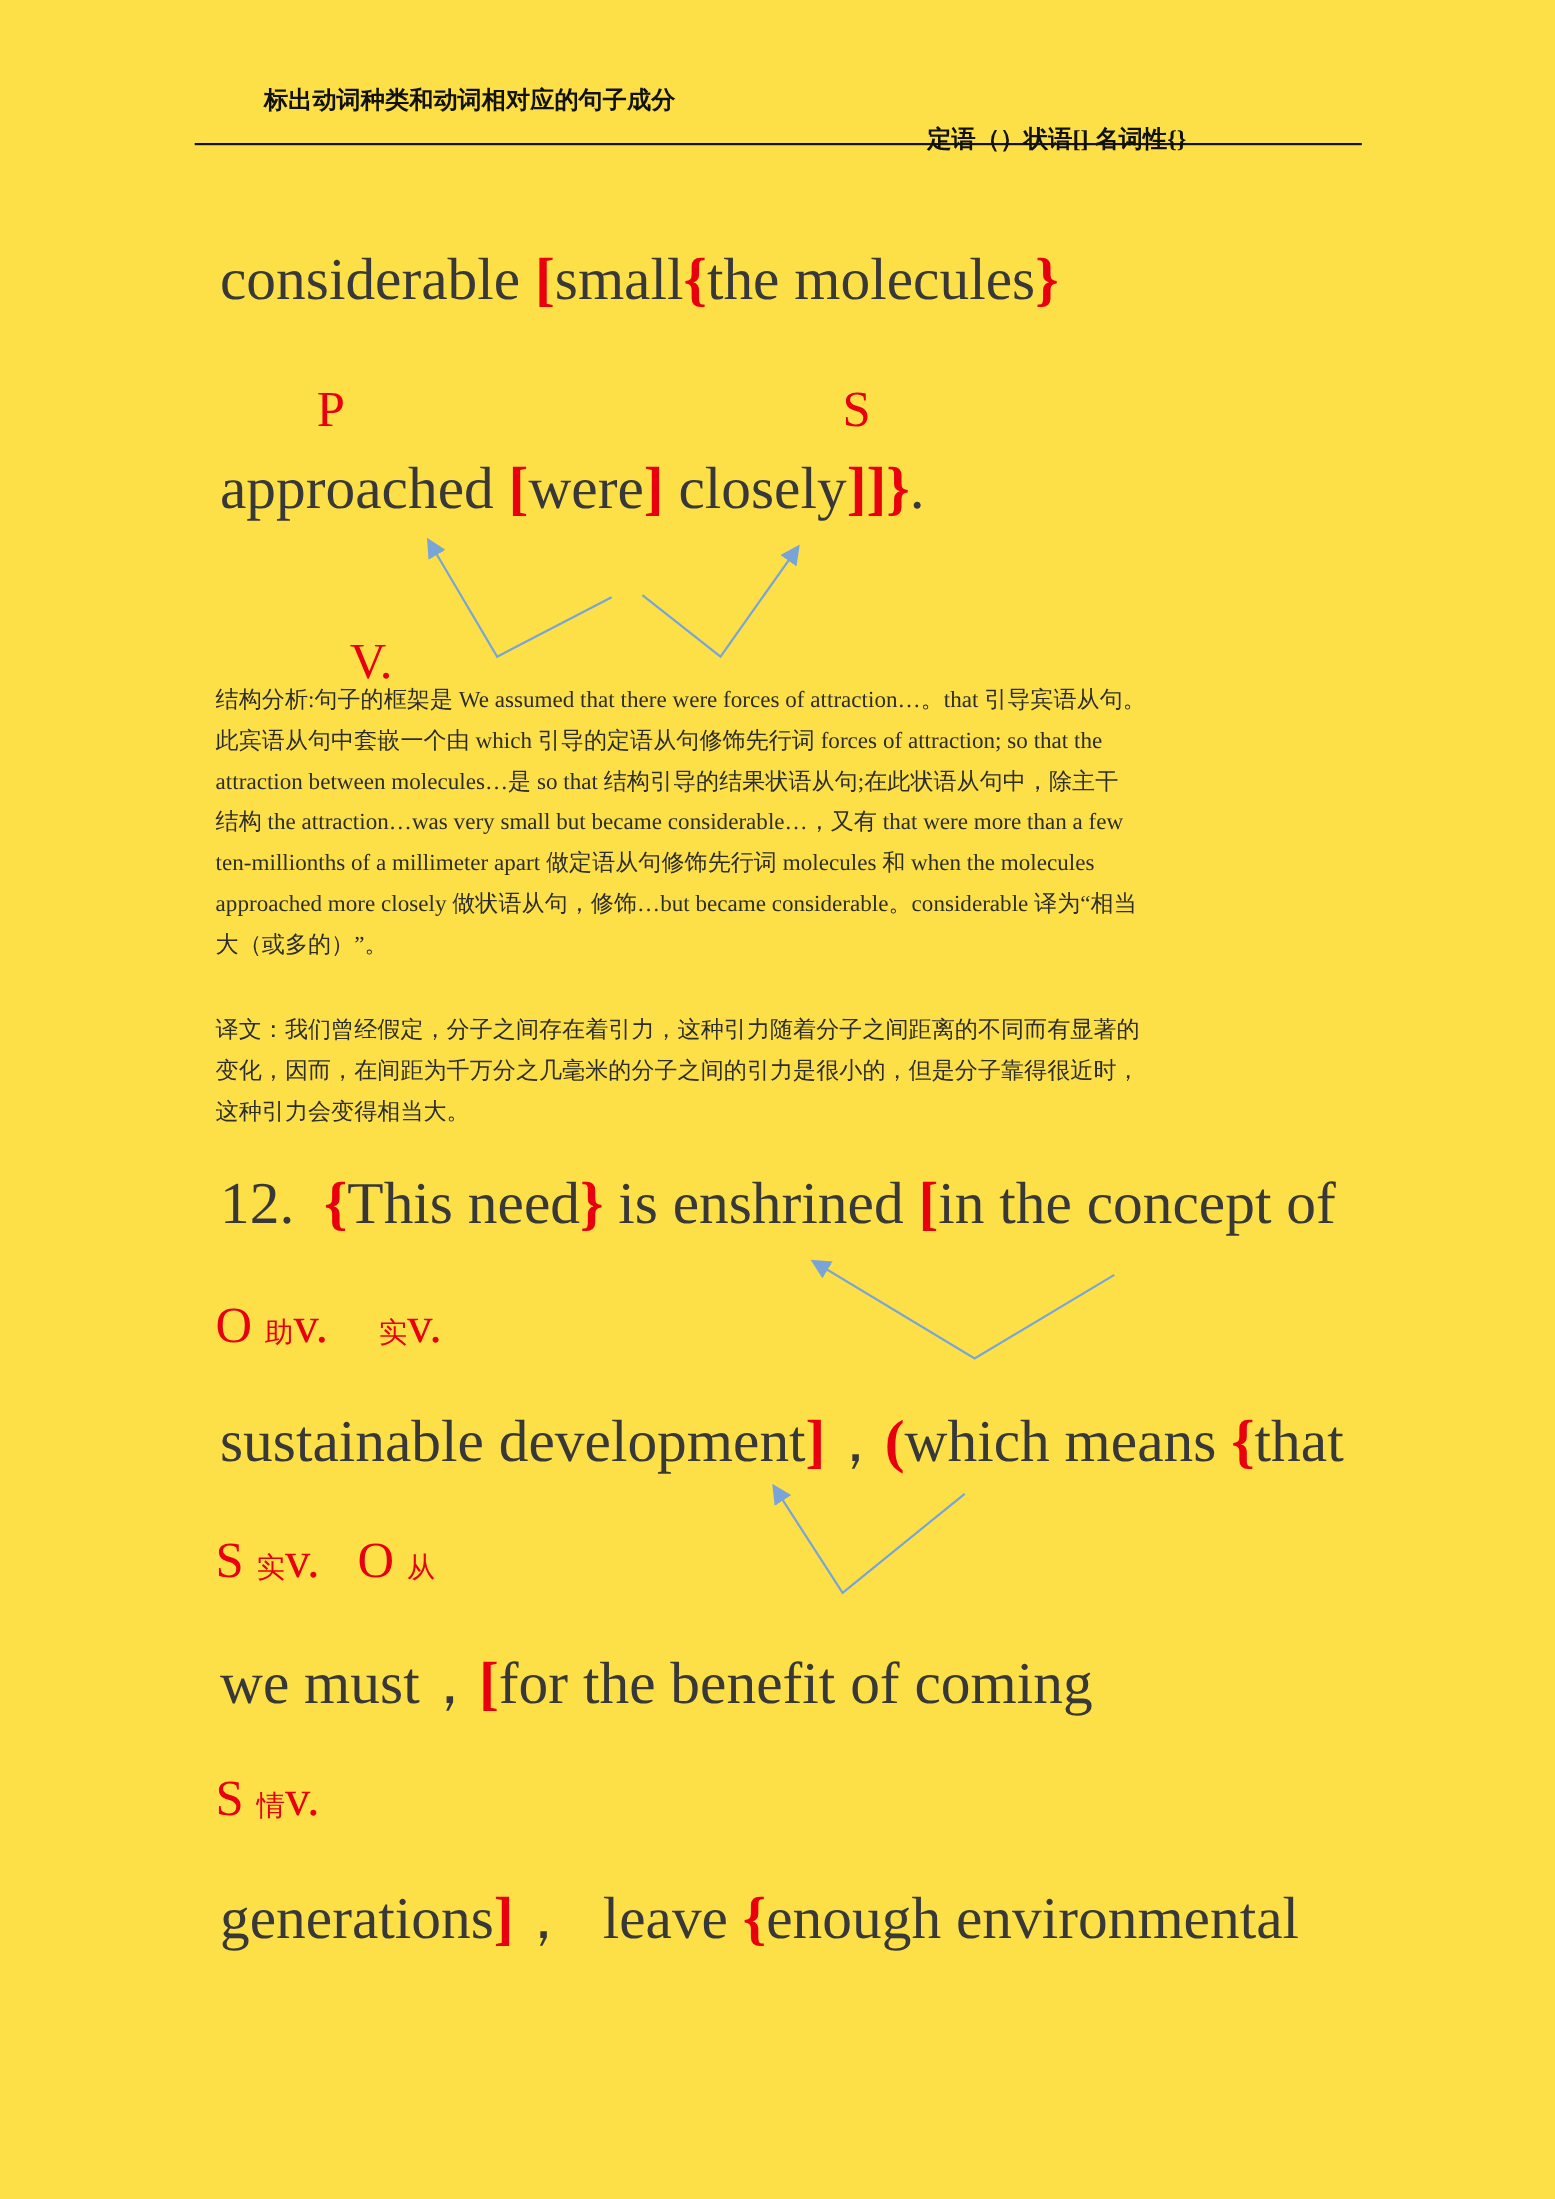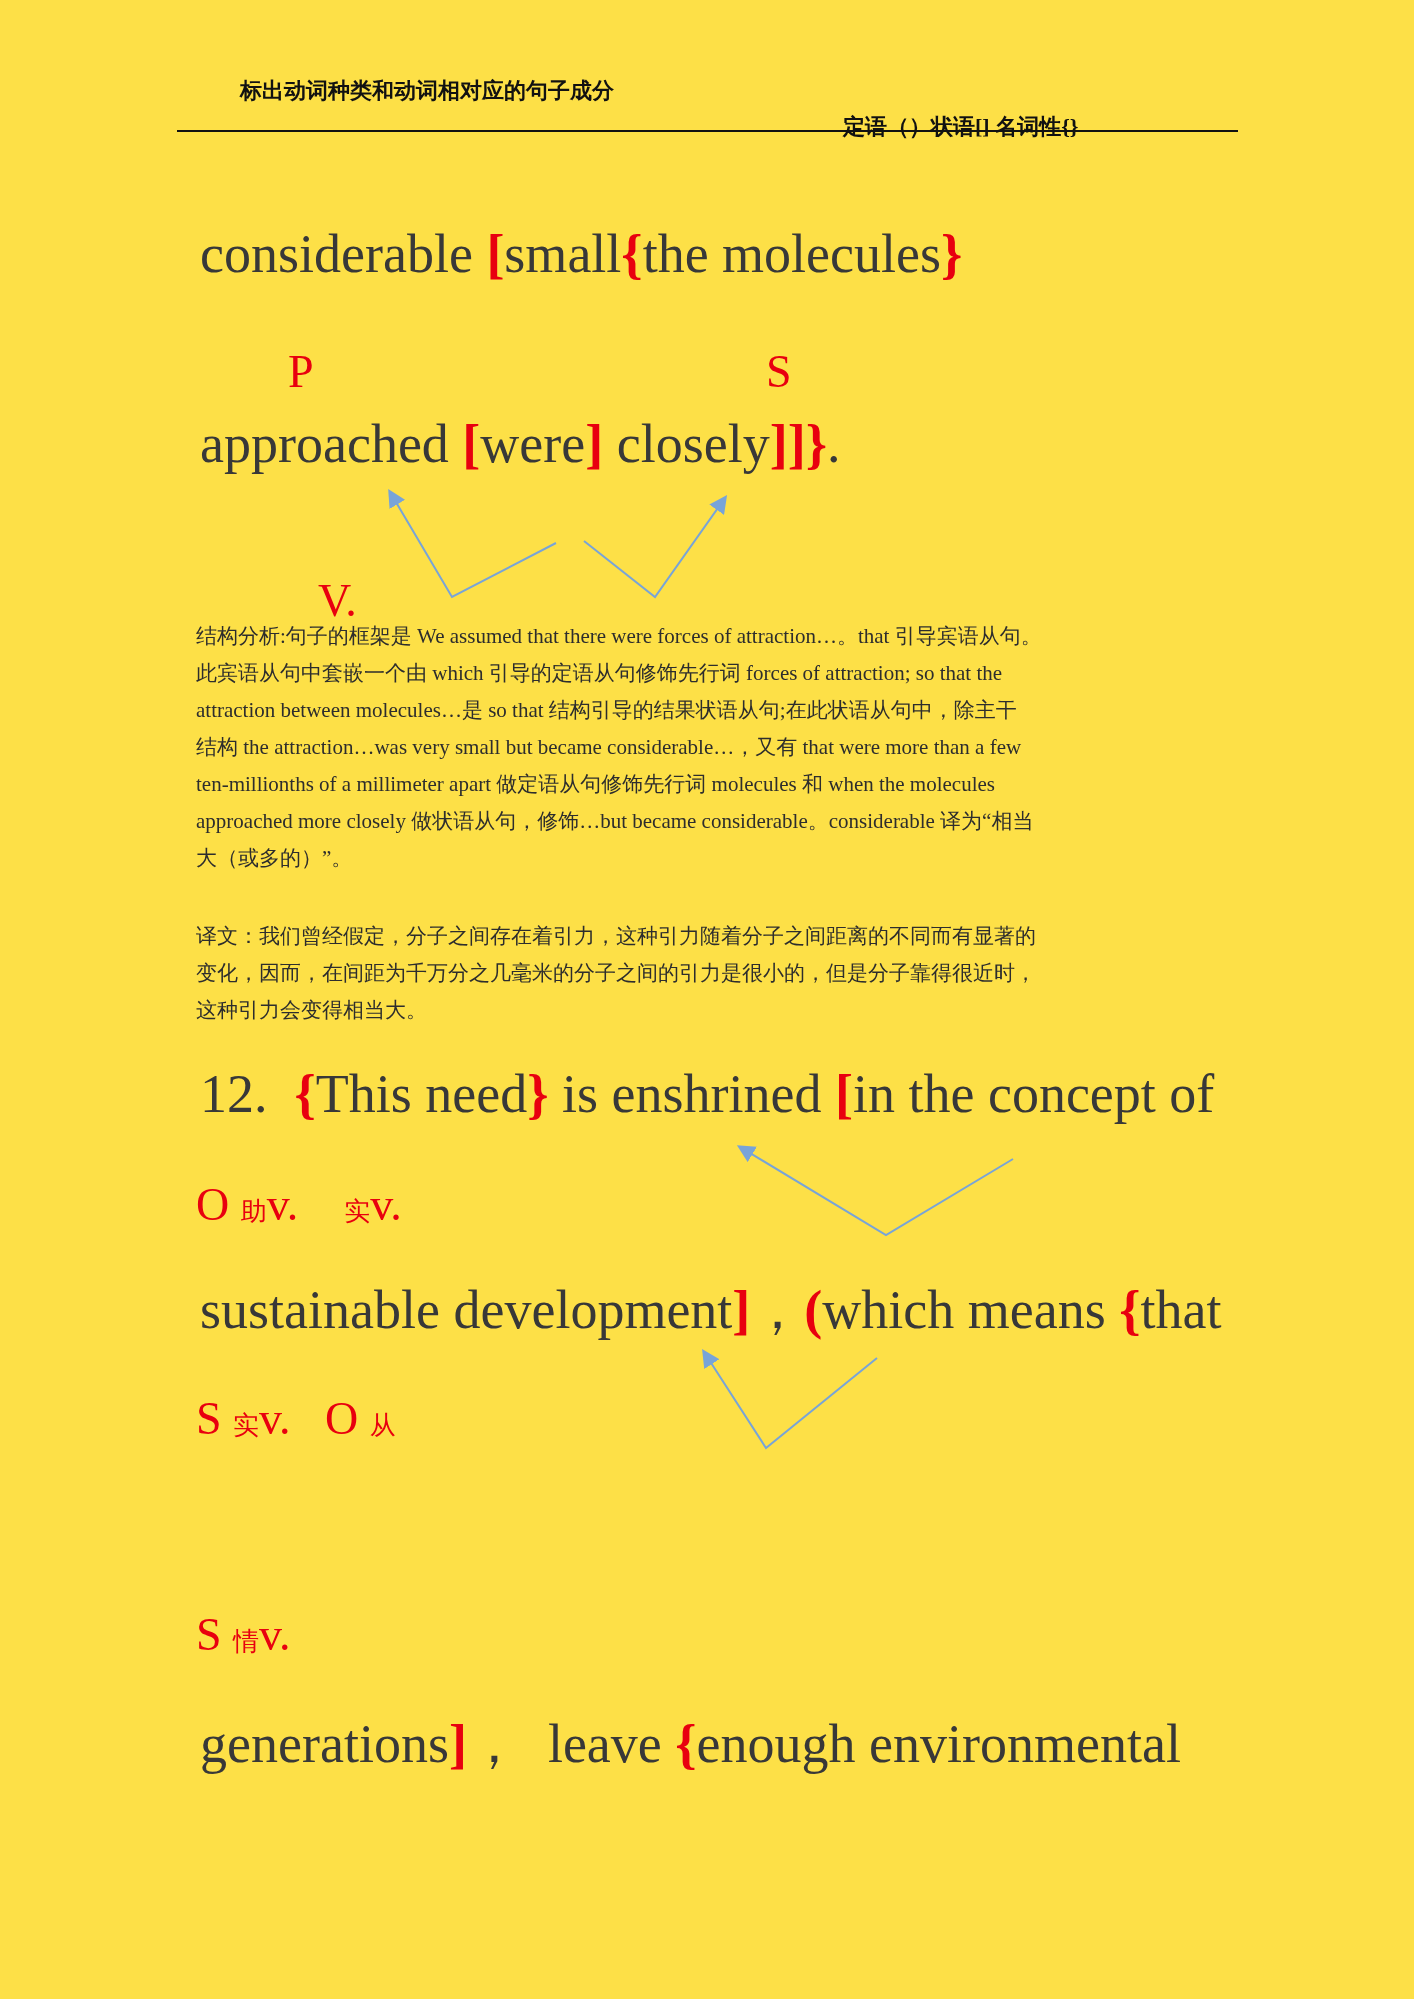--- a/index.html
+++ b/index.html
@@ -43,20 +43,21 @@
 approached more closely 做状语从句，修饰…but became considerable。considerable 译为“相当
 大（或多的）”。</div>
   <div class="abs para" style="left:196px; top:918px;">译文：我们曾经假定，分子之间存在着引力，这种引力随着分子之间距离的不同而有显著的
 变化，因而，在间距为千万分之几毫米的分子之间的引力是很小的，但是分子靠得很近时，
 这种引力会变得相当大。</div>
 
   <div class="abs big" style="left:200px; top:1062px;"><span class="seg-k">12.  </span><span class="seg-r">{</span><span class="seg-k">This need</span><span class="seg-r">}</span><span class="seg-k"> is enshrined </span><span class="seg-r">[</span><span class="seg-k">in the concept of</span></div>
   <div class="abs ann" style="left:196px; top:1178px;"><span class=" sz-lg">O </span><span class=" sz-sm">助</span><span class=" sz-lg">v.</span><span class=" sz-lg">    </span><span class=" sz-sm">实</span><span class=" sz-lg">v.</span></div>
   <div class="abs big" style="left:200px; top:1278px;"><span class="seg-k">sustainable development</span><span class="seg-r">]</span><span class="seg-k">，</span><span class="seg-r">(</span><span class="seg-k">which means </span><span class="seg-r">{</span><span class="seg-k">that</span></div>
   <div class="abs ann" style="left:196px; top:1392px;"><span class=" sz-lg">S </span><span class=" sz-sm">实</span><span class=" sz-lg">v.</span><span class=" sz-lg">   </span><span class=" sz-lg">O </span><span class=" sz-sm">从</span></div>
+  <div class="abs big" style="left:200px; top:1498px;"><span class="seg-k">we must</span><span class="seg-k">，</span><span class="seg-r">[</span><span class="seg-k">for the benefit of coming</span></div>
   <div class="abs ann" style="left:196px; top:1608px;"><span class=" sz-lg">S </span><span class=" sz-sm">情</span><span class=" sz-lg">v.</span></div>
   <div class="abs big" style="left:200px; top:1712px;"><span class="seg-k">generations</span><span class="seg-r">]</span><span class="seg-k">，  leave </span><span class="seg-r">{</span><span class="seg-k">enough environmental</span></div>
 
   <svg class="overlay" width="1414" height="1999" viewBox="0 0 1414 1999">
     <defs>
       <marker id="ah" viewBox="0 0 10 10" refX="8" refY="5" markerWidth="9" markerHeight="9" orient="auto-start-reverse">
         <path id="ah-path" d="M0,0 L10,5 L0,10 z" fill="#78a4d8"></path>
       </marker>
     </defs>
   <polyline points="390,492 452,597 556,543" fill="none" stroke="#78a4d8" stroke-width="2" marker-start="url(#ah)"></polyline>

